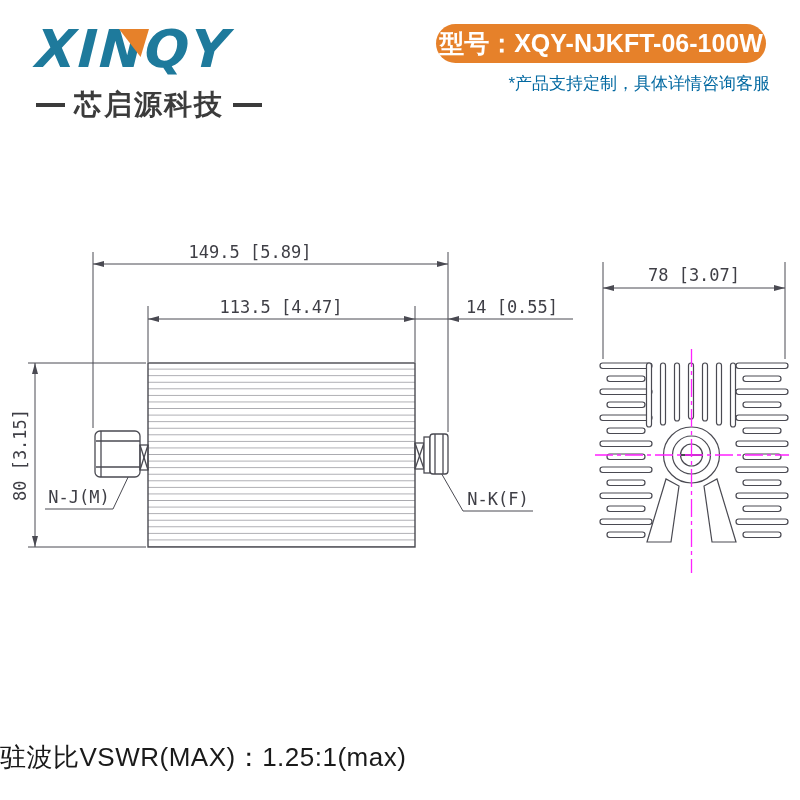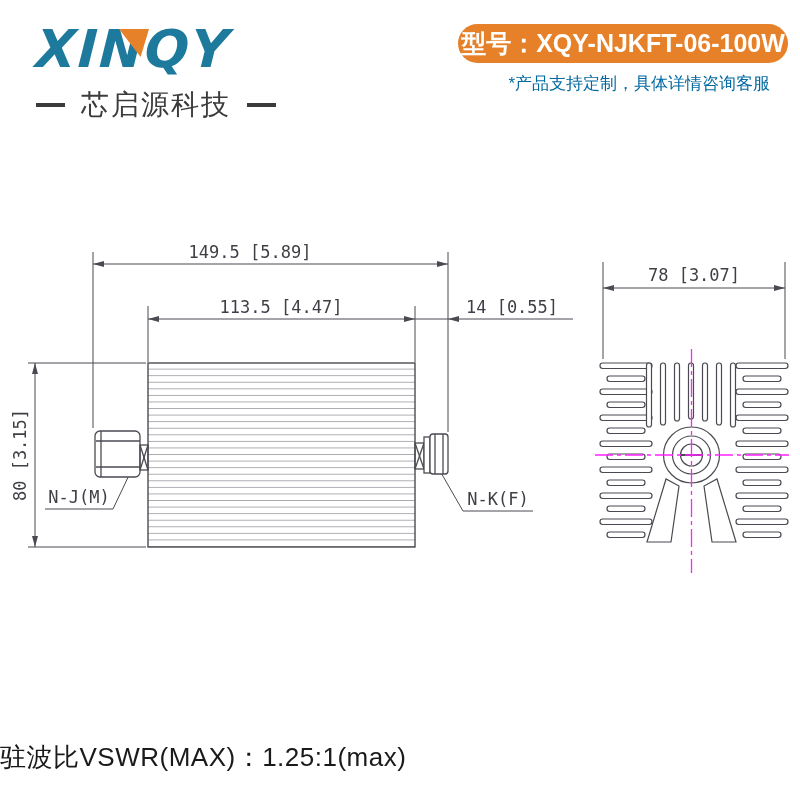--- a/index.html
+++ b/index.html
@@ -5,27 +5,27 @@
   html,body{margin:0;padding:0;background:#fff;}
   .page{position:relative;width:800px;height:800px;background:#ffffff;overflow:hidden;
         font-family:"Liberation Sans","DejaVu Sans",sans-serif;}
   
   .brand{position:absolute;left:36px;top:22px;width:240px;}
   .brand-name{font-family:"DejaVu Sans",sans-serif;font-weight:900;font-style:italic;
               font-size:52px;line-height:1.05;letter-spacing:2px;color:#1E7A9C;
               transform:skewX(-3deg);}
   .brand-tri{position:absolute;left:83px;top:7px;width:30px;height:28px;background:#E6812A;
              clip-path:polygon(0 0,100% 0,72% 100%);}
-  .brand-tagline{display:flex;align-items:center;gap:16px;margin-top:9px;color:#3b3b3b;
-                 font-weight:400;font-size:28px;letter-spacing:2px;white-space:nowrap;}
+  .brand-tagline{display:flex;align-items:center;gap:9px;margin-top:9px;color:#3b3b3b;
+                 font-weight:700;font-size:28px;letter-spacing:2px;white-space:nowrap;}
   .dash{width:29px;height:4px;background:#3b3b3b;flex:0 0 auto;}
   
   .model-badge{position:absolute;left:436px;top:24px;width:330px;height:39px;background:#E6812A;
                border-radius:20px;color:#fff;font-size:25px;font-weight:600;
-               display:flex;align-items:center;justify-content:center;white-space:nowrap;margin-left:22px;}
+               display:flex;align-items:center;justify-content:center;white-space:nowrap;}
   .custom-note{position:absolute;left:430px;top:72px;width:340px;text-align:right;
                font-size:17px;font-weight:400;color:#0369a1;white-space:nowrap;}
   
   .drawing{position:absolute;left:0;top:0;}
   .dimtext{font-family:"DejaVu Sans Mono","Liberation Mono",monospace;font-size:17px;fill:#3F3F46;}
   
   .vswr{position:absolute;left:0;top:740px;width:100%;text-align:left;font-size:26px;
         color:#1a1a1a;letter-spacing:0.5px;}
 </style>
 </head>

